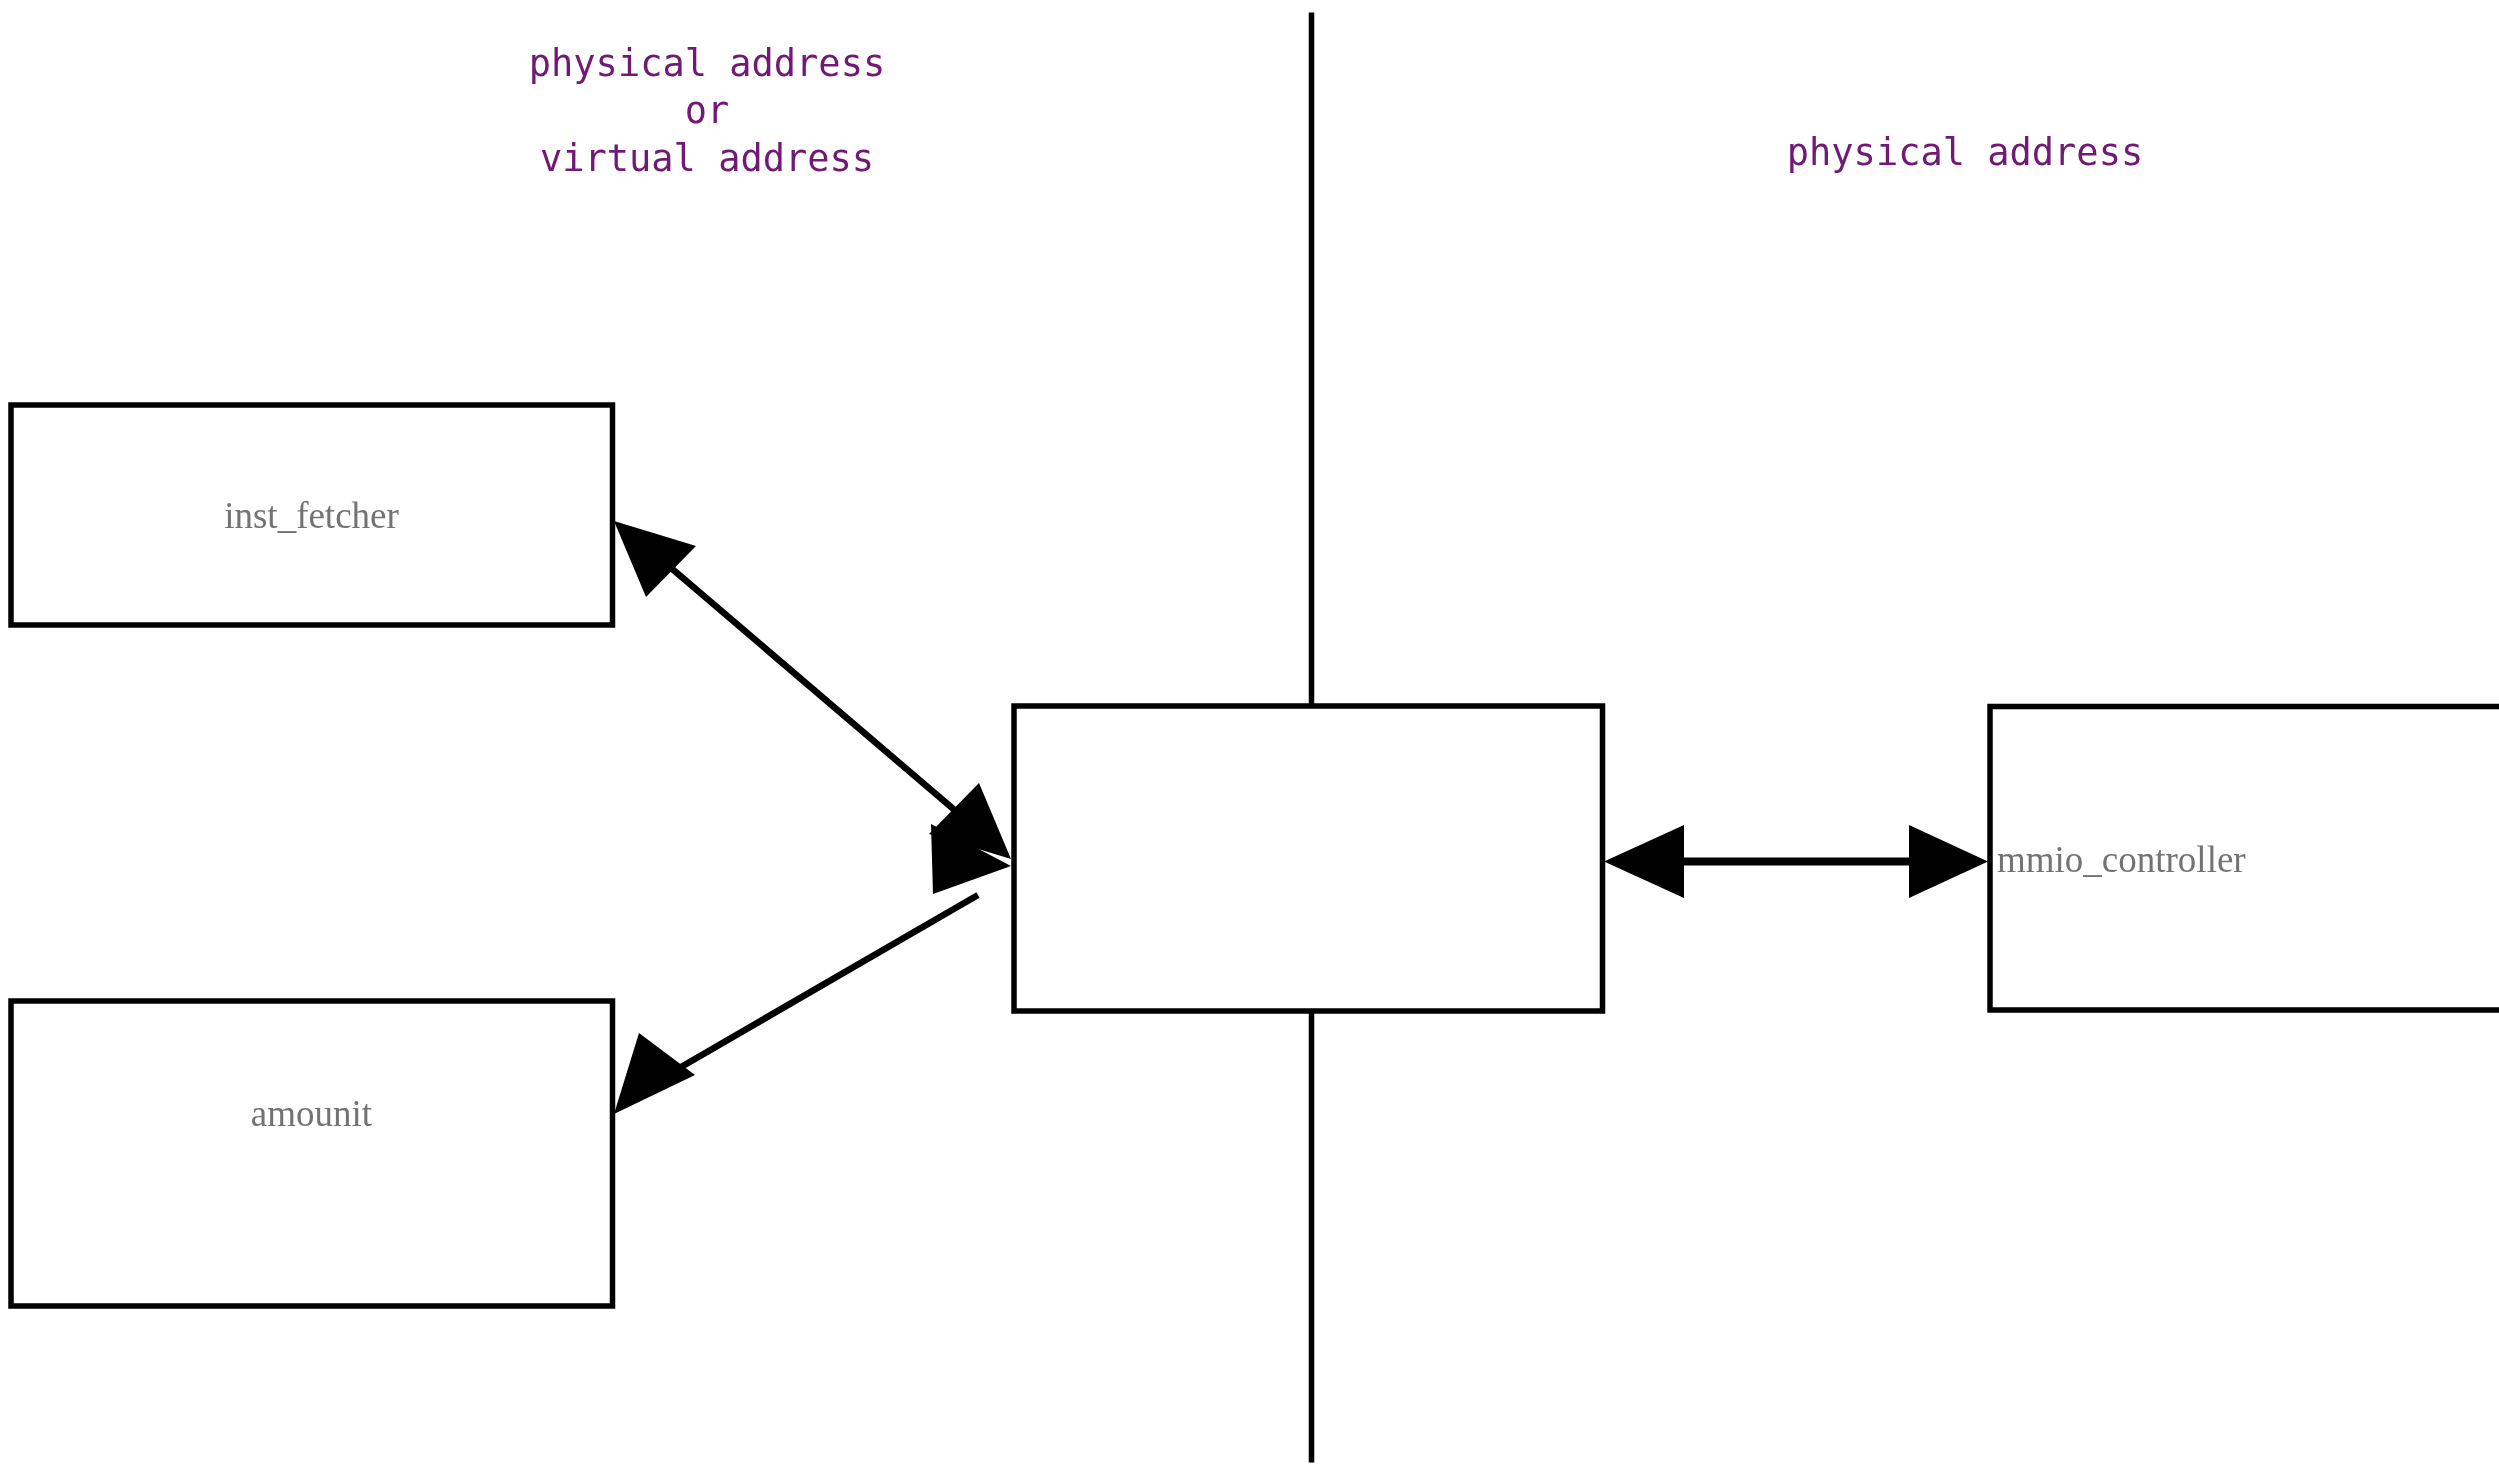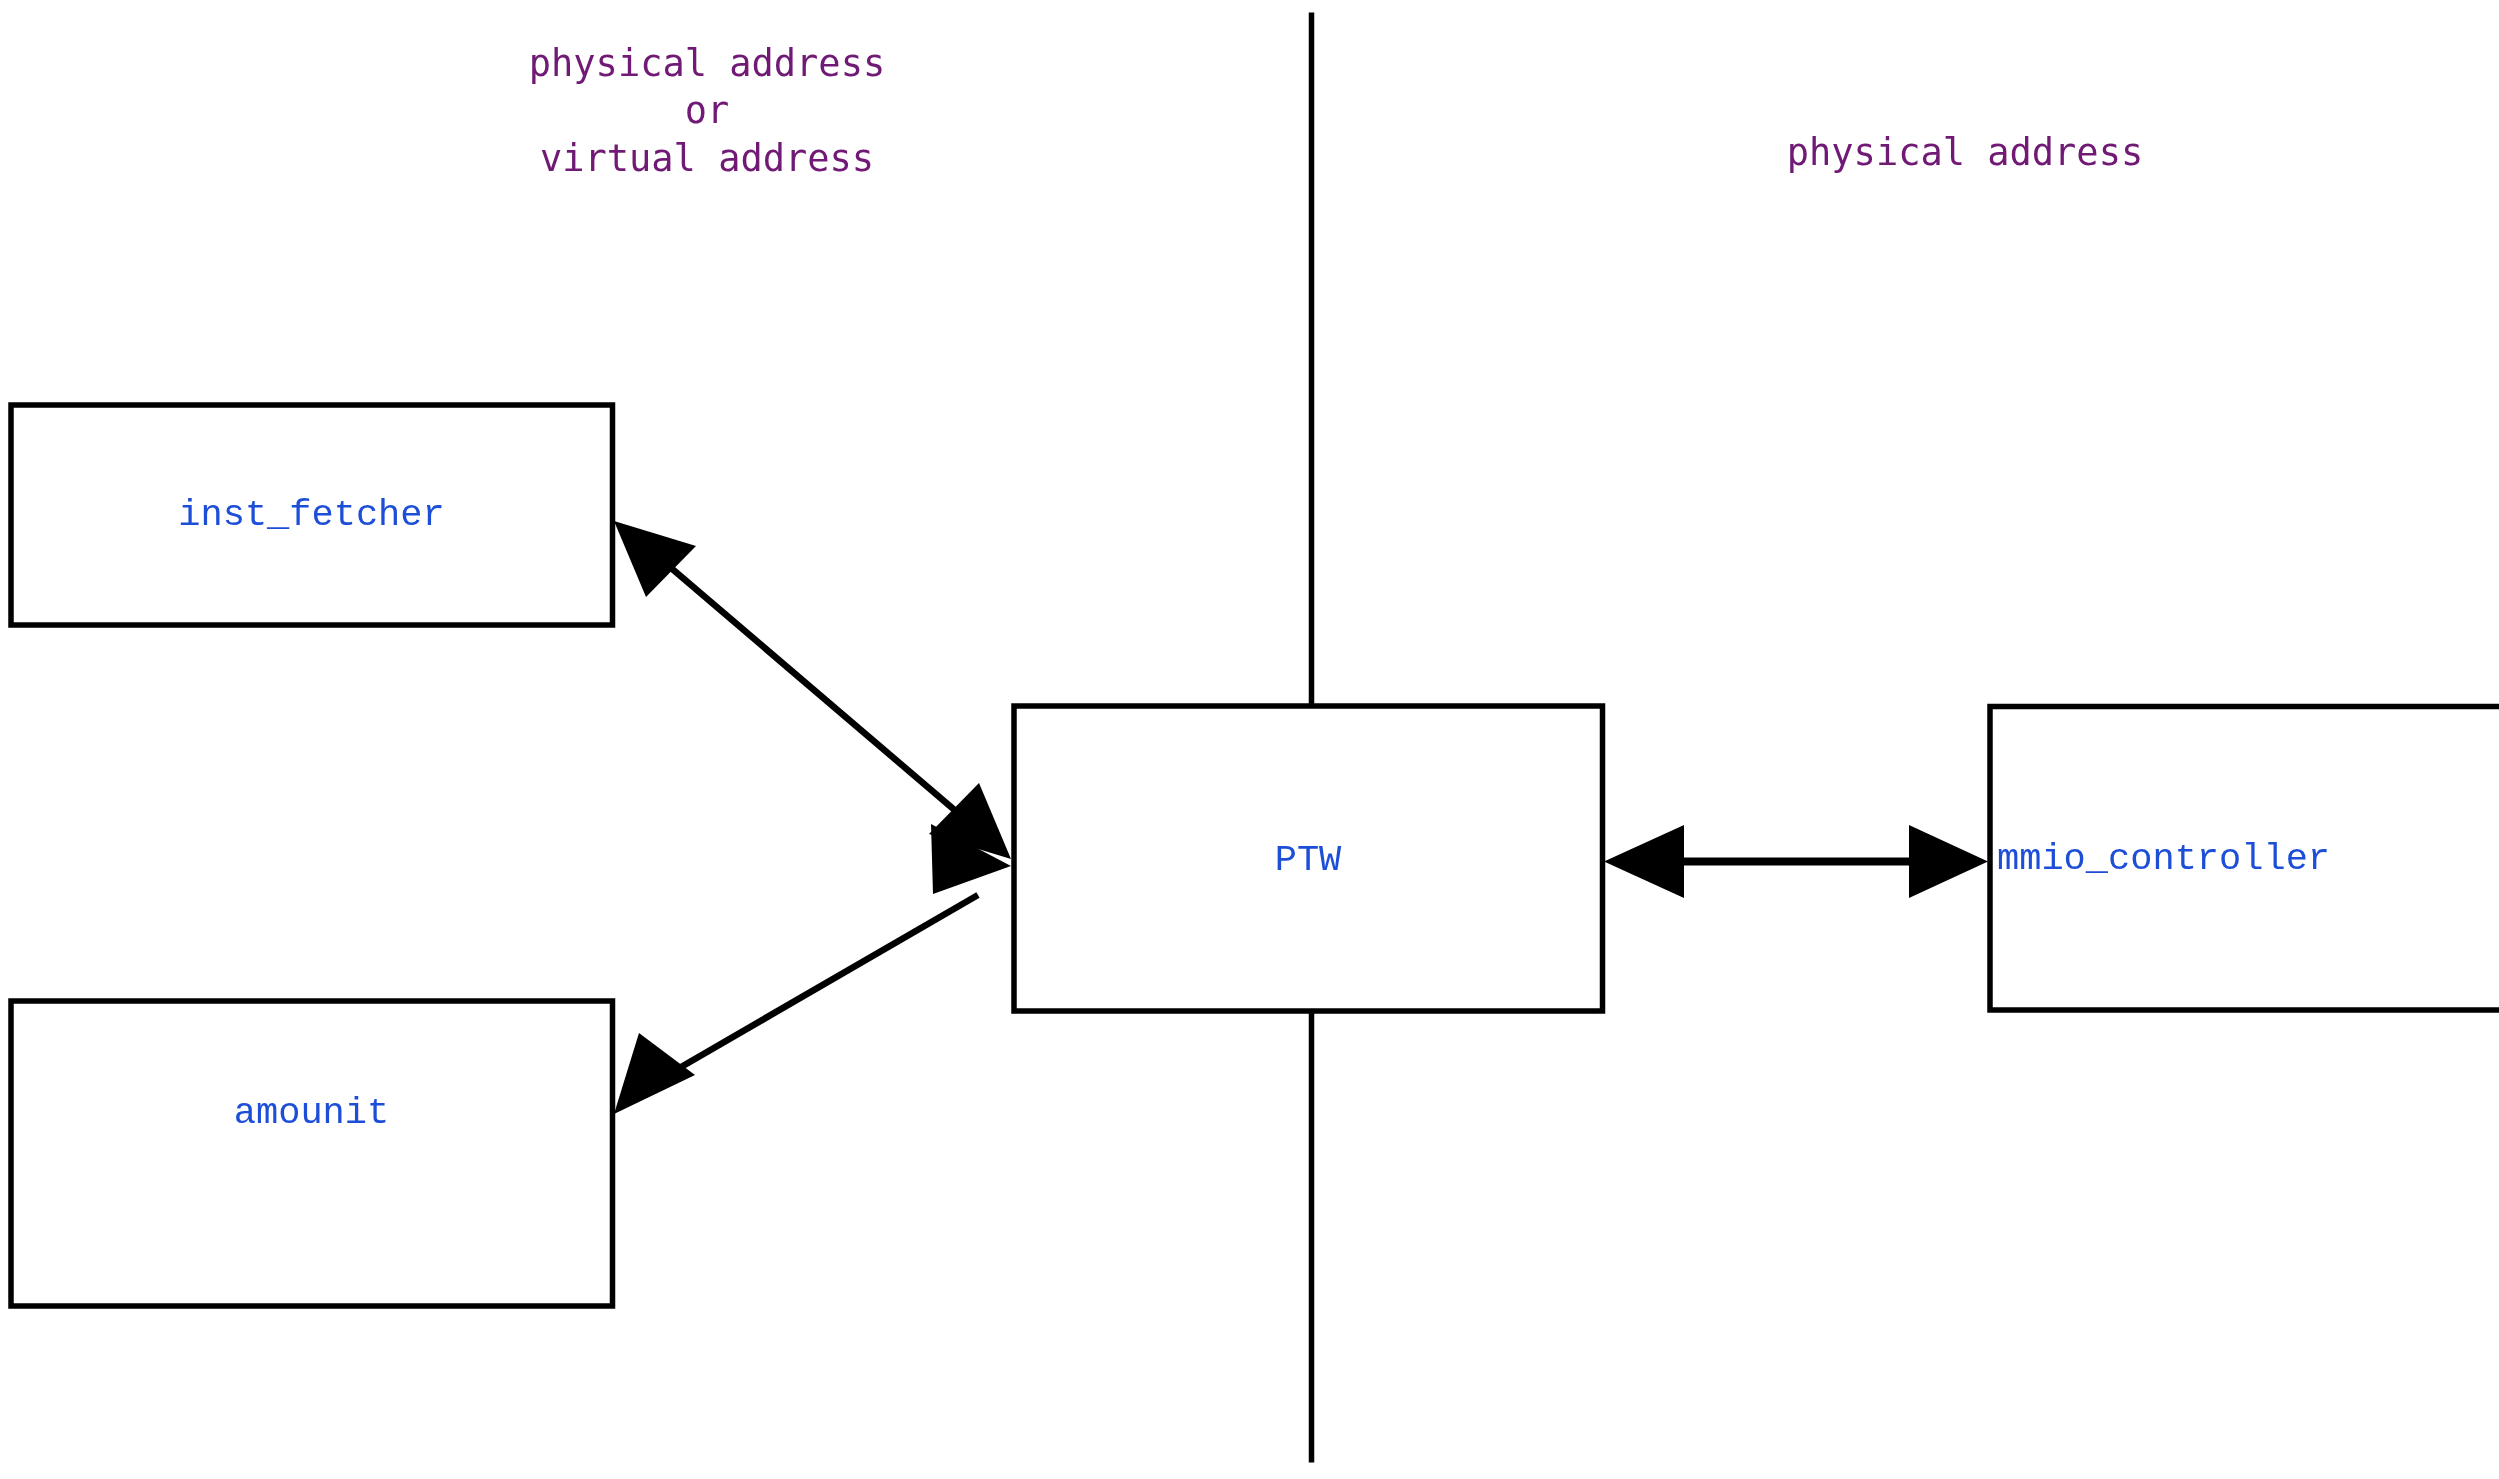--- a/index.html
+++ b/index.html
@@ -34,22 +34,22 @@
     font-size: 37px;
     line-height: 1.28;
     letter-spacing: 0px;
     text-align: center;
     white-space: pre;
     user-select: none;
   }
 
   .block-label {
     position: absolute;
-    color: #1d4ed8;
-    font-family: Liberation Mono, monospace;
+    color: #737373;
+    font-family: Liberation Serif, serif;
     font-size: 37px;
     line-height: 1;
     text-align: center;
     white-space: pre;
     user-select: none;
   }
 
   
   #annotation-left {
     left: 307px;
@@ -130,18 +130,17 @@
   <div class="annotation" id="annotation-left">physical address
 or
 virtual address</div>
 
   <div class="annotation" id="annotation-right">physical address</div>
 
   <div class="block-label" id="label-inst-fetcher">inst_fetcher</div>
 
   <div class="block-label" id="label-amounit">amounit</div>
 
-  <div class="block-label" id="label-ptw">PTW</div>
 
   <div class="block-label" id="label-mmio-controller">mmio_controller</div>
 
 </div>
 
 
 </body></html>

